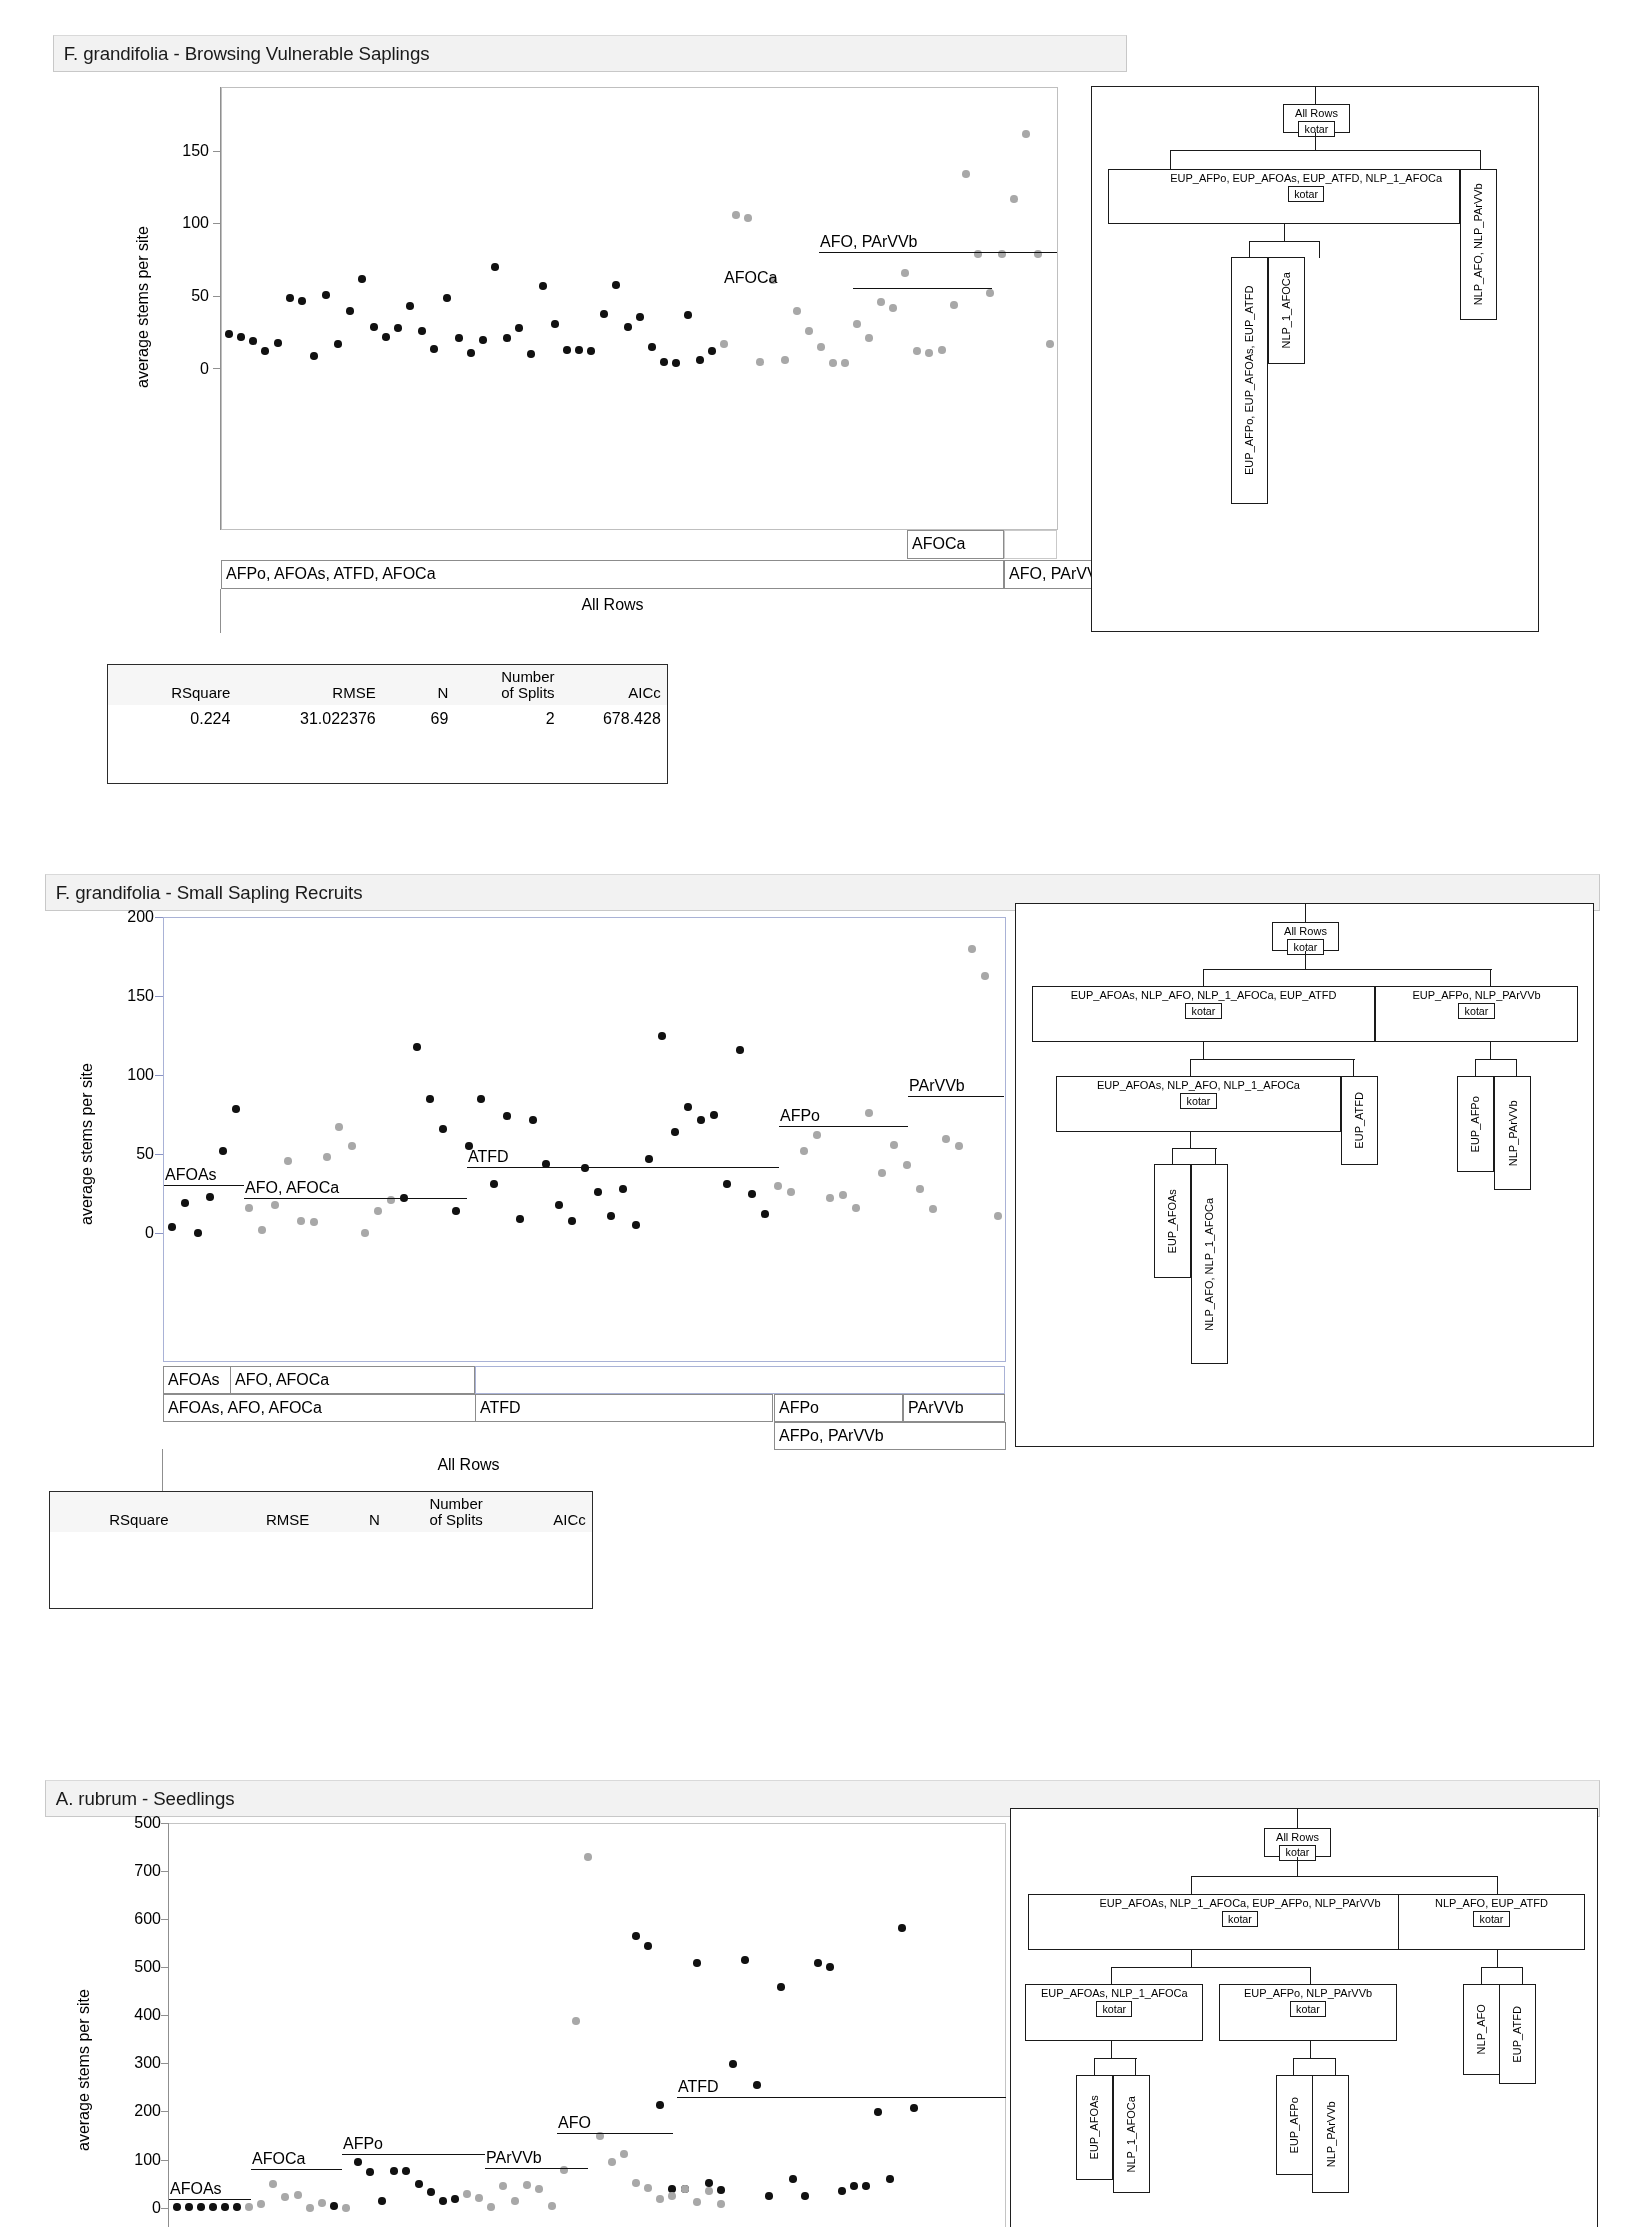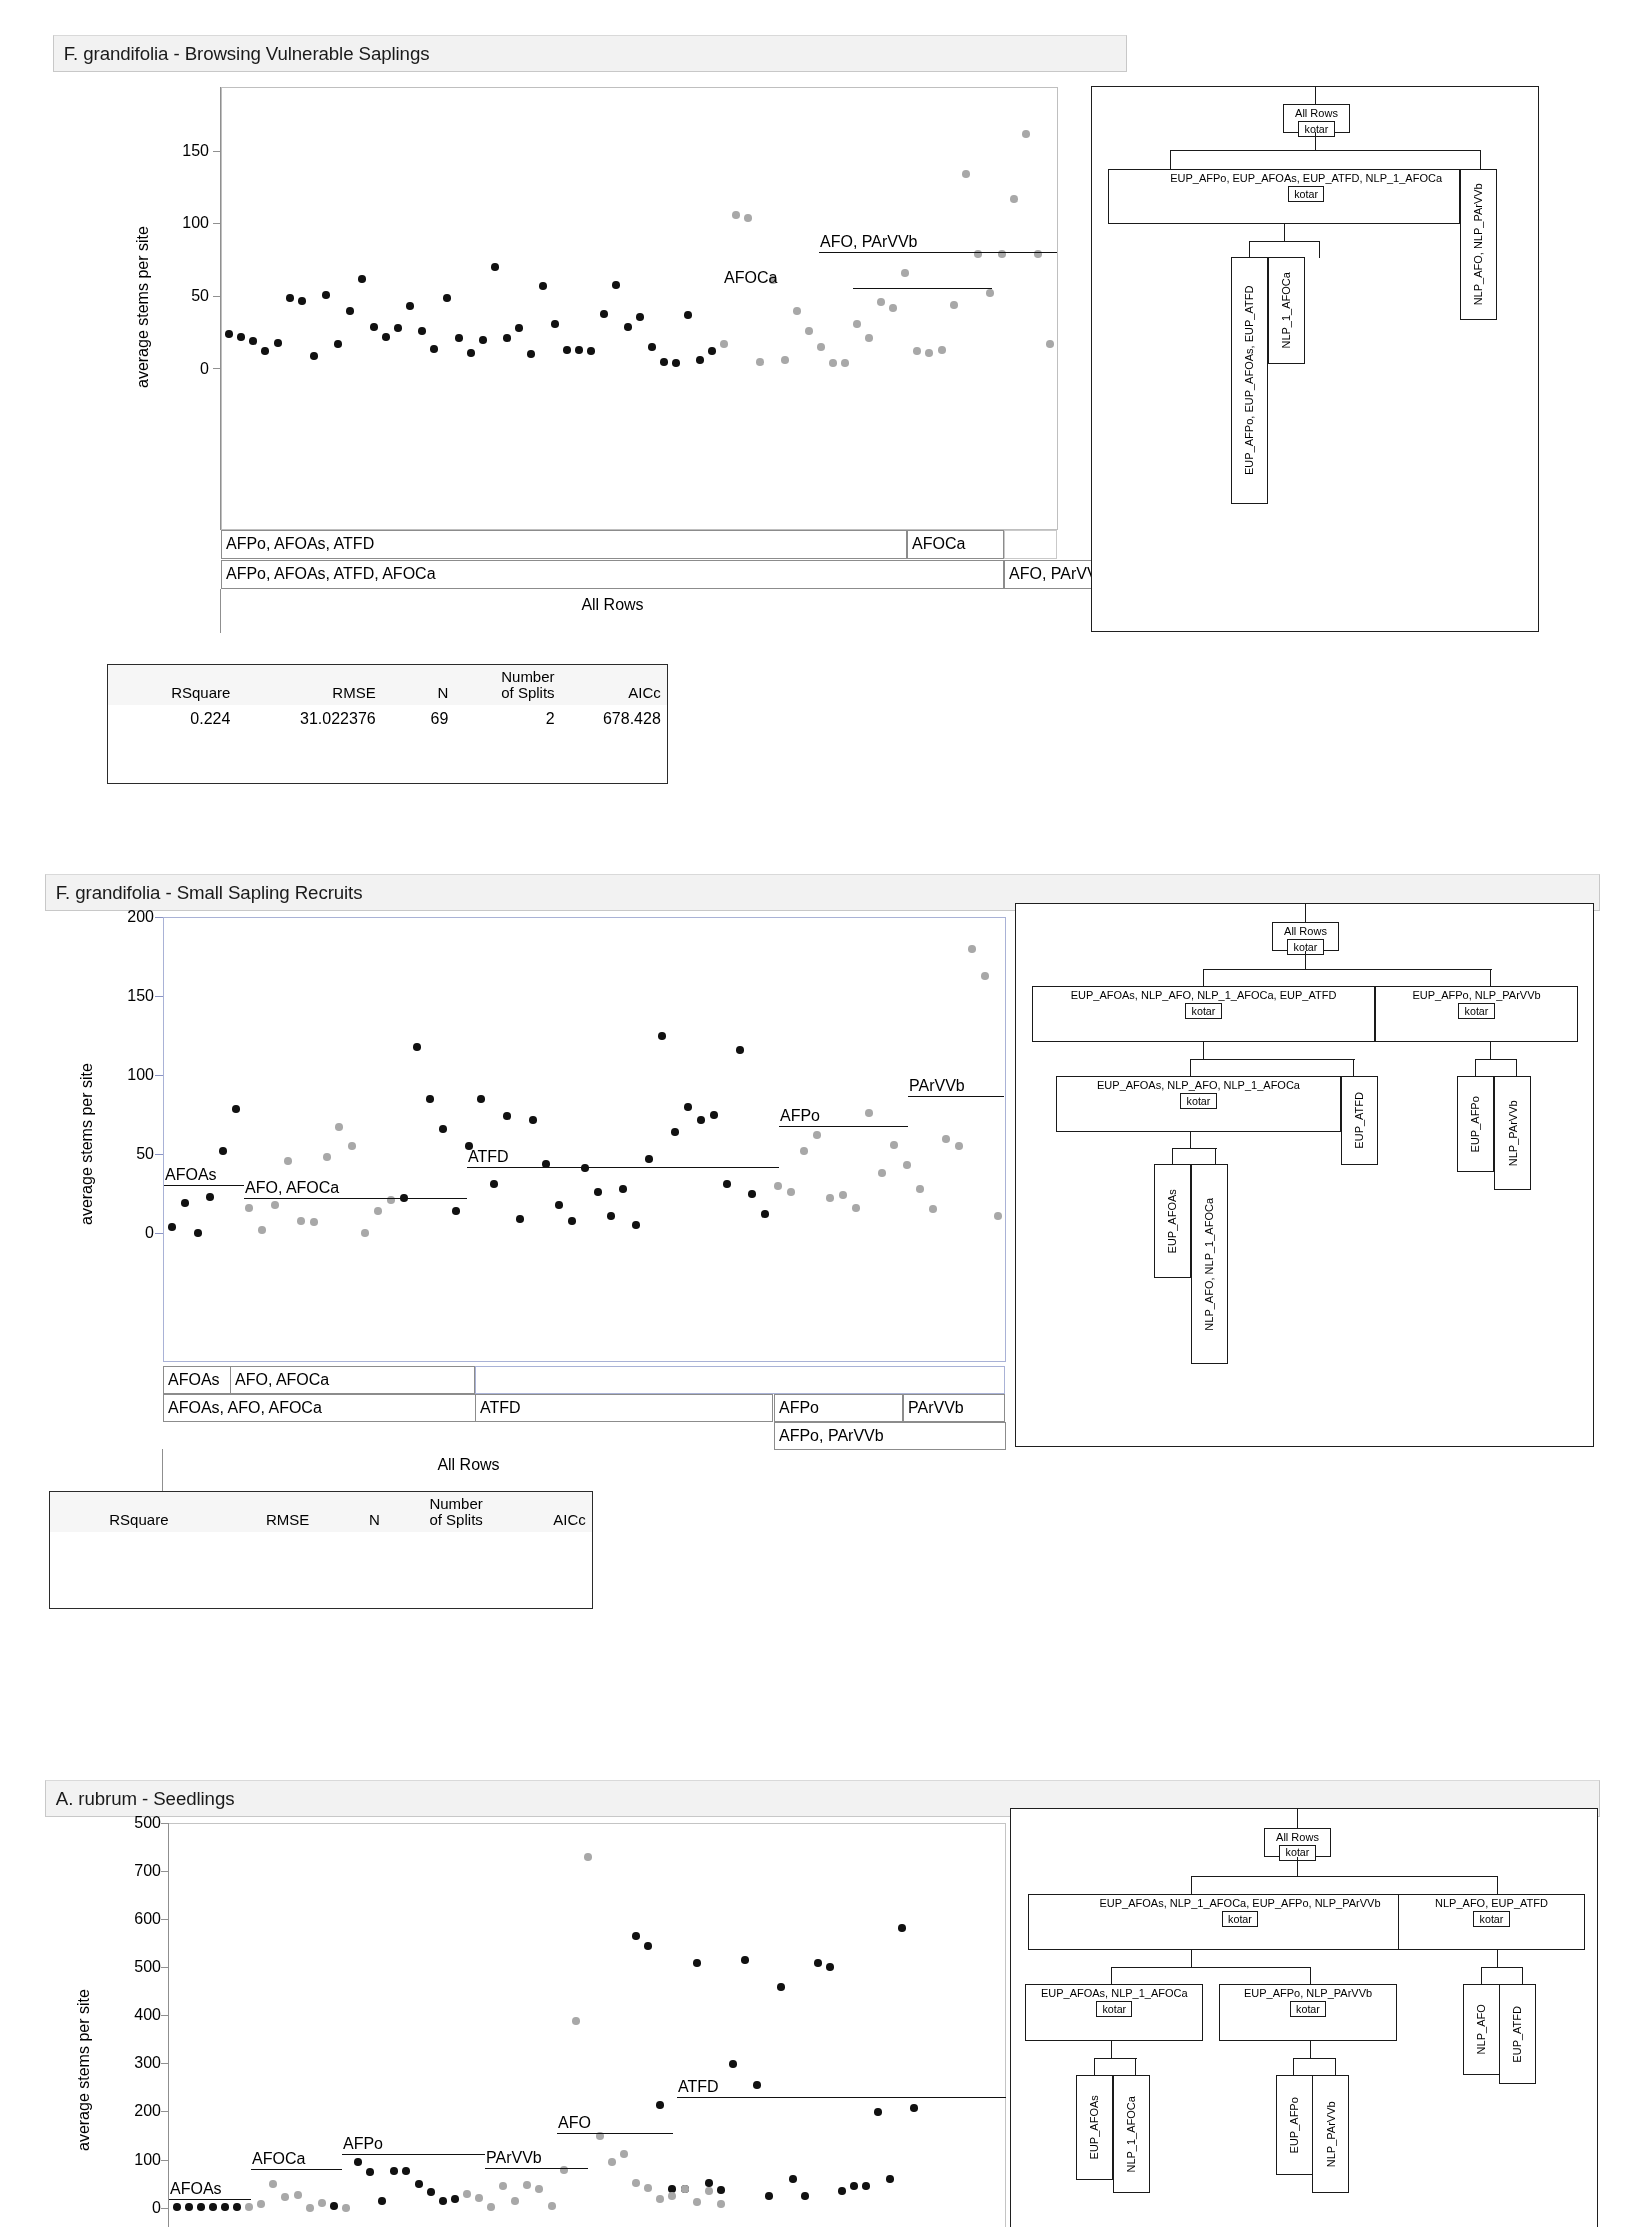--- a/index.html
+++ b/index.html
@@ -148,21 +148,20 @@
         <div class="dot g" style="left: 1022px; top: 130px;"></div>
         <div class="dot g" style="left: 1034px; top: 250px;"></div>
         <div class="dot g" style="left: 1046px; top: 340px;"></div>
       </div>
 
     <div class="meanline" style="left:853px;top:288px;width:139px;"></div>
     <div class="meanlabel" style="left:724px;top:269px;">AFOCa</div>
     <div class="meanline" style="left:819px;top:252px;width:238px;"></div>
     <div class="meanlabel" style="left:820px;top:233px;">AFO, PArVVb</div>
 
-    <div class="grpbox" style="left:221px;top:530px;width:686px;height:28.5px;">AFPo, AFOAs, ATFD</div>
     <div class="grpbox" style="left:907px;top:530px;width:97px;height:28.5px;">AFOCa</div>
     <div class="grpbox" style="left:1004px;top:530px;width:53px;height:28.5px;border-color:#c9c9c9;"></div>
 
     <div class="grpbox" style="left:221px;top:560px;width:783px;height:28.5px;">AFPo, AFOAs, ATFD, AFOCa</div>
     <div class="grpbox" style="left:1004px;top:560px;width:303px;height:28.5px;">AFO, PArVVb</div>
 
     <div class="axisline" style="left:220px;top:589px;width:1.3px;height:44px;"></div>
     <div class="allrows" style="left:221px;top:596px;width:783px;">All Rows</div>
   </div>
 

